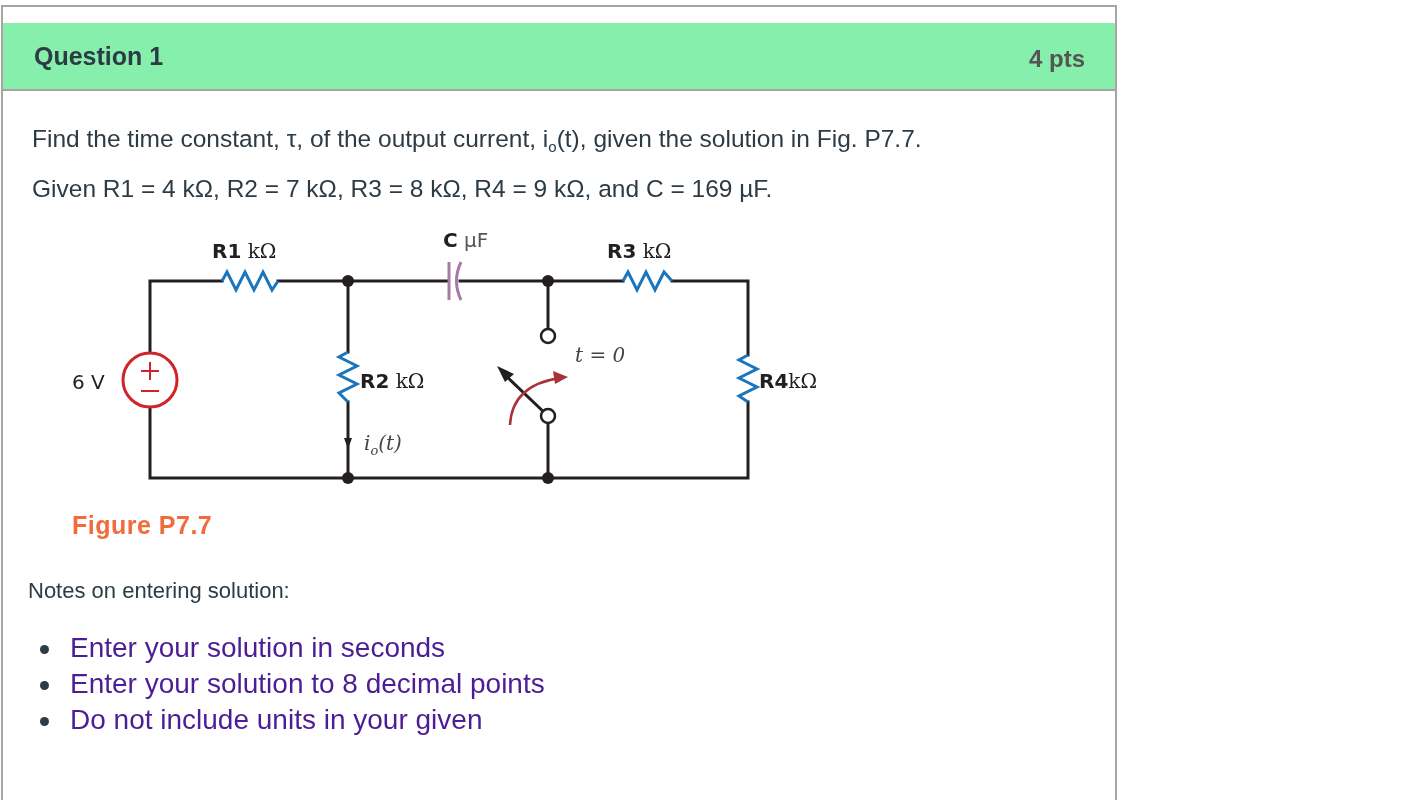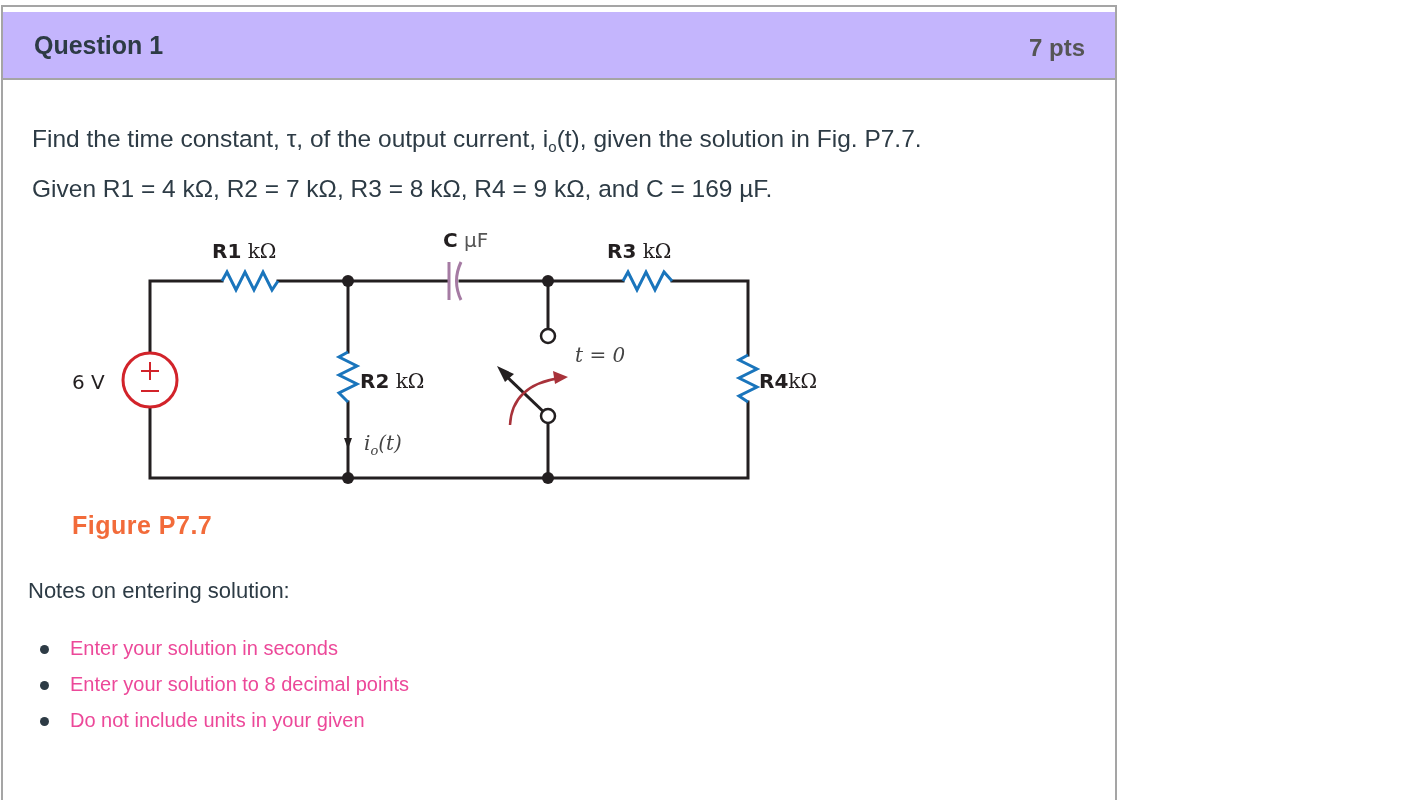--- a/index.html
+++ b/index.html
@@ -1,42 +1,42 @@
 <!DOCTYPE html>
 <html><head>
   <meta charset="utf-8">
   <style>
     html, body { margin: 0; padding: 0; background: #ffffff; }
     body { width: 1402px; height: 800px; overflow: hidden; position: relative;
            font-family: "Liberation Sans", sans-serif; color: #2d3b45; }
     .card { position: absolute; left: 1px; top: 5px; width: 1116px; height: 820px;
             border: 2px solid #a5a5a5; background: #fff; box-sizing: border-box; }
-    .card-header { position: absolute; left: 0; top: 5px; right: 0; height: 68px;
-            background: #c4b5fd; border-bottom: 2px solid #a5a5a5; box-sizing: border-box; }
+    .card-header { position: absolute; left: 0; top: 16px; right: 0; height: 68px;
+            background: #86efac; border-bottom: 2px solid #a5a5a5; box-sizing: border-box; }
     .q-title { position: absolute; left: 31px; top: 19px; font-size: 25px; font-weight: bold; color: #2d3b45; }
     .q-points { position: absolute; right: 30px; top: 22px; font-size: 24px; font-weight: bold; color: #555; }
     .q-text { position: absolute; left: 32px; top: 118px; font-size: 24.5px; line-height: 42px; color: #2d3b45; white-space: nowrap; }
     .q-text sub { font-size: 15px; vertical-align: -5px; }
     .figure { position: absolute; left: 0; top: 0; width: 1402px; height: 800px; pointer-events: none; }
     .fig-caption { position: absolute; left: 72px; top: 511px; font-size: 25px; font-weight: bold; color: #f26b3a; letter-spacing: 0.5px; }
     .notes-title { position: absolute; left: 28px; top: 578px; font-size: 22px; color: #2d3b45; }
     .notes-list { position: absolute; left: 32px; top: 630px; margin: 0; padding: 0; list-style: none; }
-    .notes-list li { position: relative; font-size: 20px; line-height: 36px; padding-left: 38px; color: #ec4899; white-space: nowrap; }
+    .notes-list li { position: relative; font-size: 28px; line-height: 36px; padding-left: 38px; color: #4c1d95; white-space: nowrap; }
     .notes-list li::before { content: ""; position: absolute; left: 8px; top: 15px; width: 9px; height: 9px; border-radius: 50%; background: #2d3b45; }
     .notes-list li.italic { font-style: italic; }
     .svg-text { font-family: "DejaVu Sans", sans-serif; }
     .svg-serif { font-family: "DejaVu Serif", serif; }
   </style>
 </head>
 <body>
 
 <div class="card">
   <div class="card-header">
     <div class="q-title">Question 1</div>
-    <div class="q-points">7 pts</div>
+    <div class="q-points">4 pts</div>
   </div>
 </div>
 
 <div class="q-text">
   <div><span>Find the time constant, τ, of the output current, i</span><sub>o</sub><span>(t), given the solution in Fig. P7.7.</span></div>
   <div>Given R1 = 4 kΩ, R2 = 7 kΩ, R3 = 8 kΩ, R4 = 9 kΩ, and C = 169 µF.</div>
 </div>
 
 <svg class="figure" viewBox="0 0 1402 800" width="1402" height="800">
 

